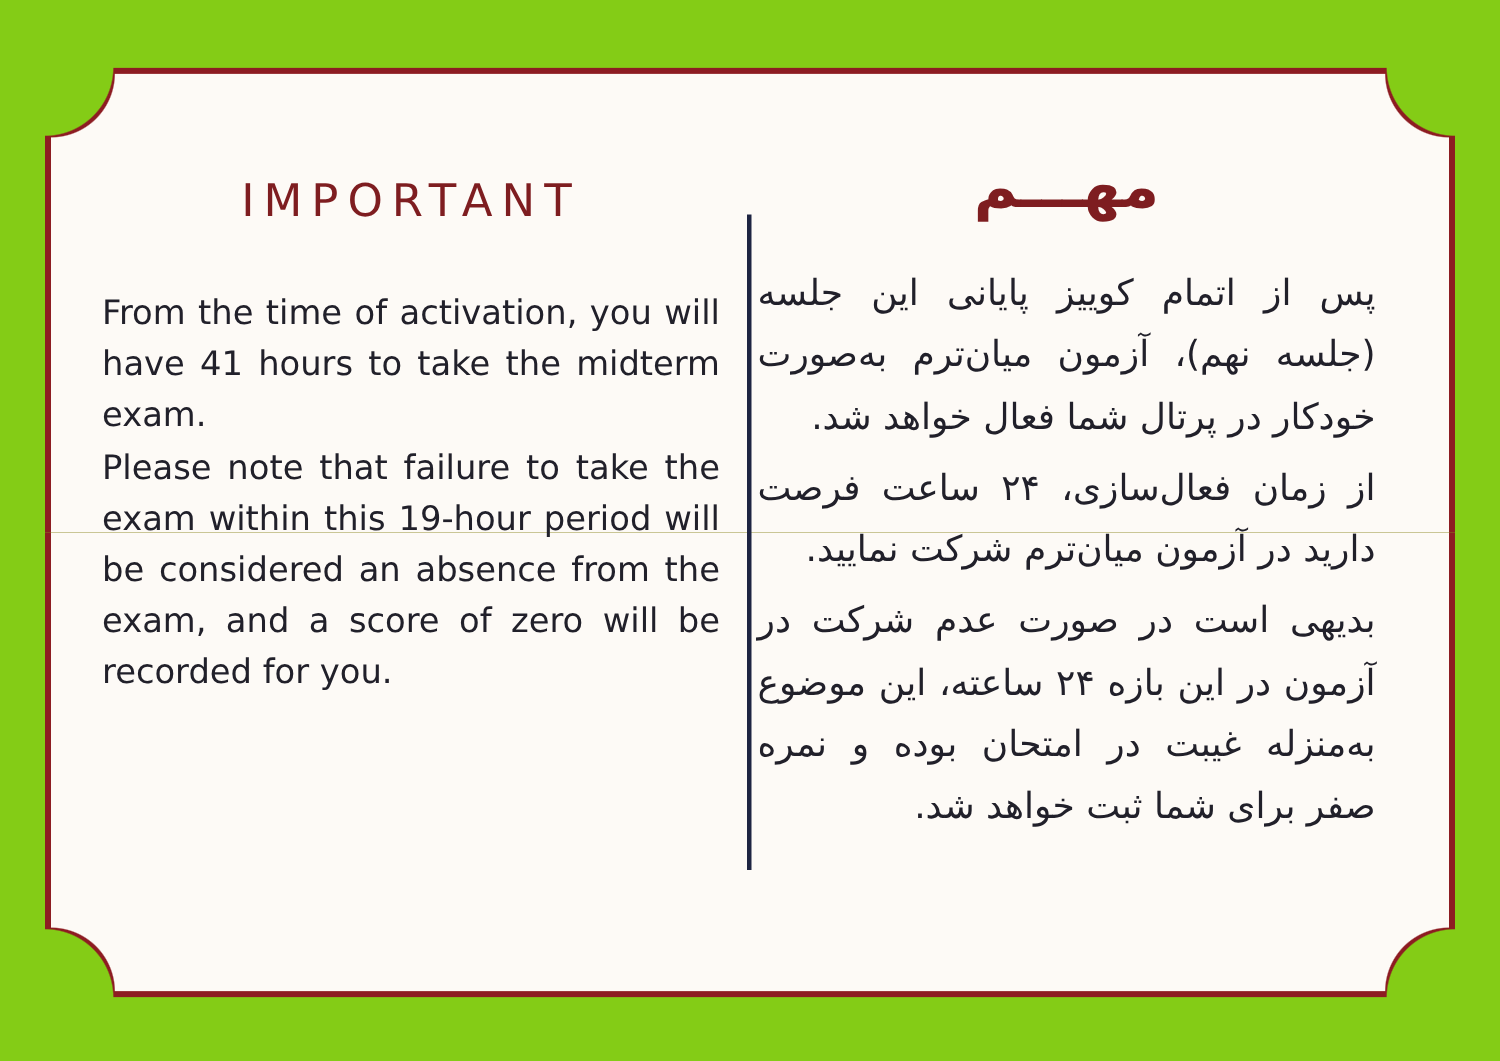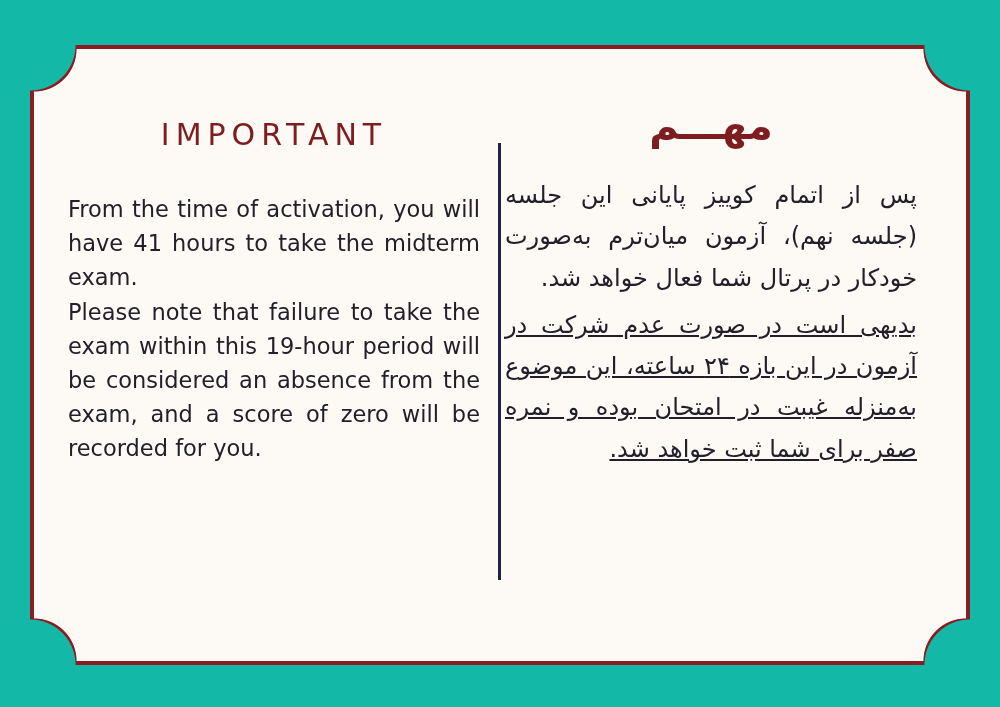--- a/index.html
+++ b/index.html
@@ -11,21 +11,21 @@
     width: 1000px;
     height: 707px;
     overflow: hidden;
     font-family: "DejaVu Sans", "Liberation Sans", sans-serif;
   }
 
   #poster {
     position: relative;
     width: 1000px;
     height: 707px;
-    background: #14b8a6;
+    background: #84cc16;
     box-sizing: border-box;
   }
 
   
   #card-frame {
     position: absolute;
     left: 30px;
     top: 45px;
     width: 940px;
     height: 620px;
@@ -134,21 +134,21 @@
     padding-top: 30px;
     color: #21202a;
     font-size: 24px;
     line-height: 1.72;
     direction: rtl;
     text-align: justify;
     text-justify: inter-word;
     font-family: "DejaVu Sans", "Liberation Sans", sans-serif;
   }
   .body-fa p { margin: 0 0 6px 0; }
-  .body-fa p:last-child { margin-bottom: 12px; text-decoration: underline; }
+  .body-fa p:last-child { margin-bottom: 12px; }
 </style>
 </head>
 <body>
 
 <div id="poster">
 
   <div id="card-frame">
     <div id="card-inner"></div>
   </div>
 
@@ -161,18 +161,19 @@
       <div class="body-en">
         <p>From the time of activation, you will have 41 hours to take the midterm exam.</p>
         <p>Please note that failure to take the exam within this 19-hour period will be considered an absence from the exam, and a score of zero will be recorded for you.</p>
       </div>
     </div>
 
     <div class="column" id="column-fa">
       <h1 class="heading-fa">مهـــم</h1>
       <div class="body-fa">
         <p>پس از اتمام کوییز پایانی این جلسه (جلسه نهم)، آزمون میان‌ترم به‌صورت خودکار در پرتال شما فعال خواهد شد.</p>
+        <p>از زمان فعال‌سازی، ۲۴ ساعت فرصت دارید در آزمون میان‌ترم شرکت نمایید.</p>
         <p>بدیهی است در صورت عدم شرکت در آزمون در این بازه ۲۴ ساعته، این موضوع به‌منزله غیبت در امتحان بوده و نمره صفر برای شما ثبت خواهد شد.</p>
       </div>
     </div>
 
   </div>
 </div>
 
 </body></html>

